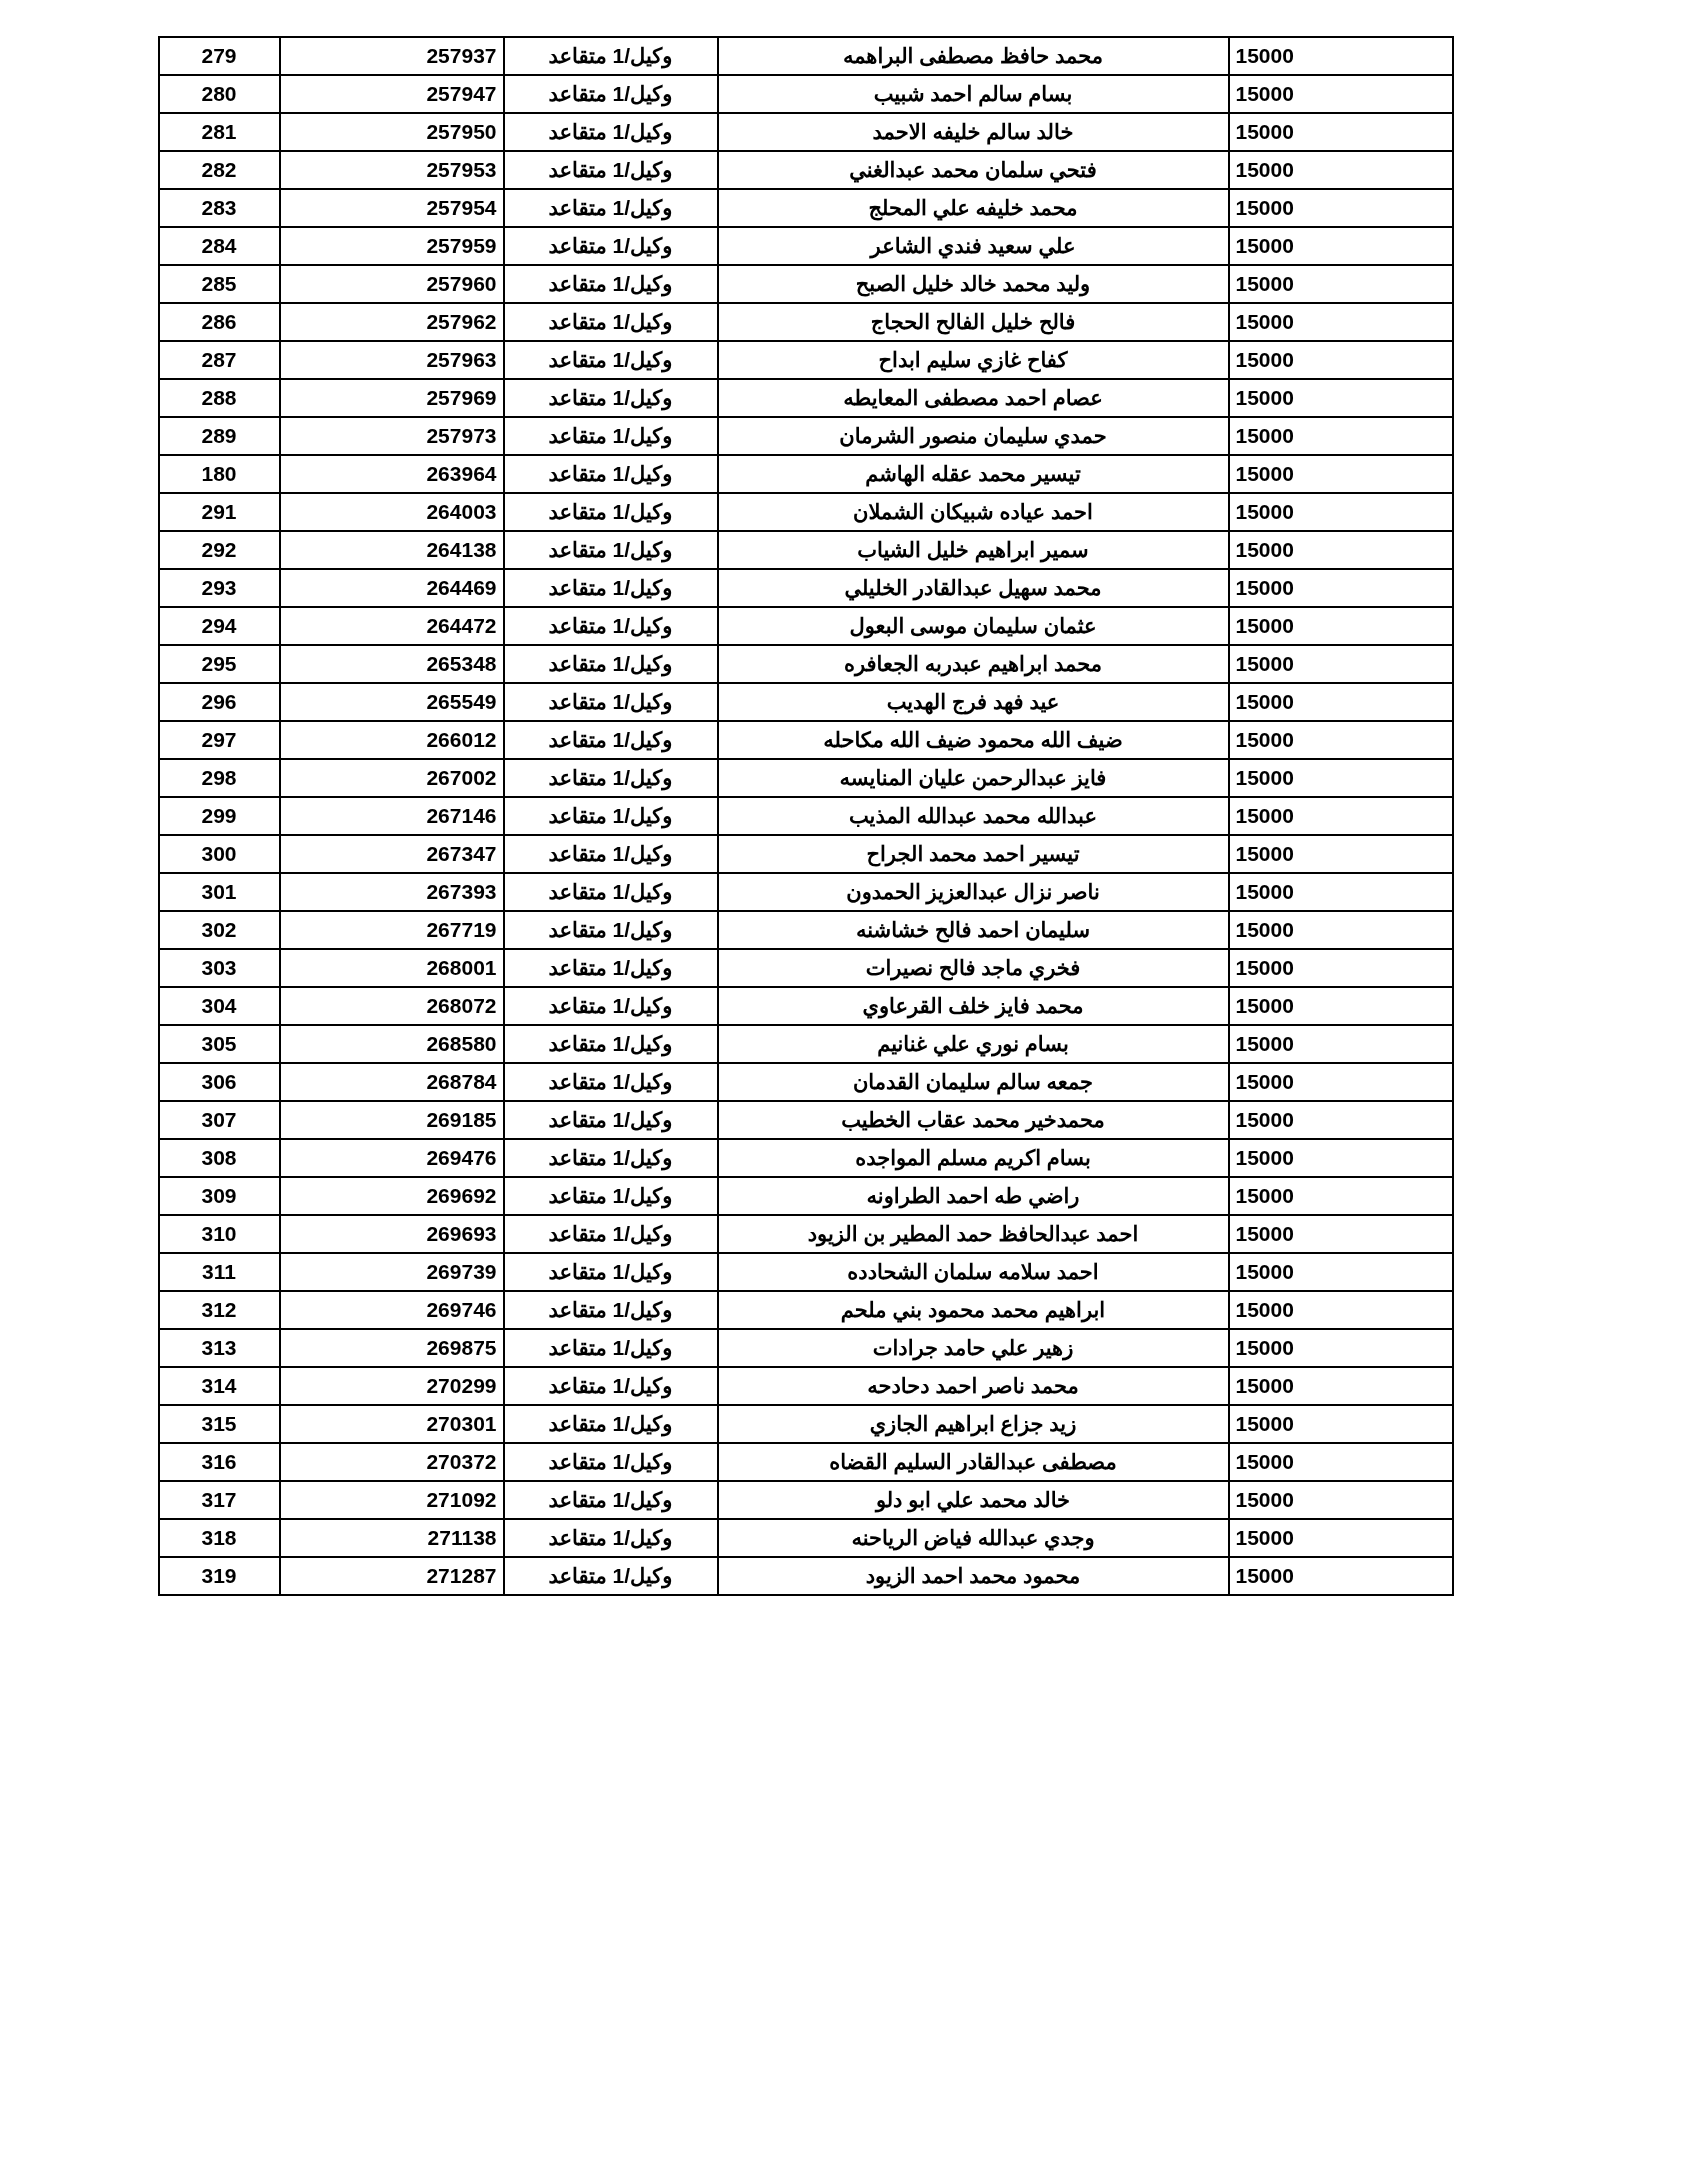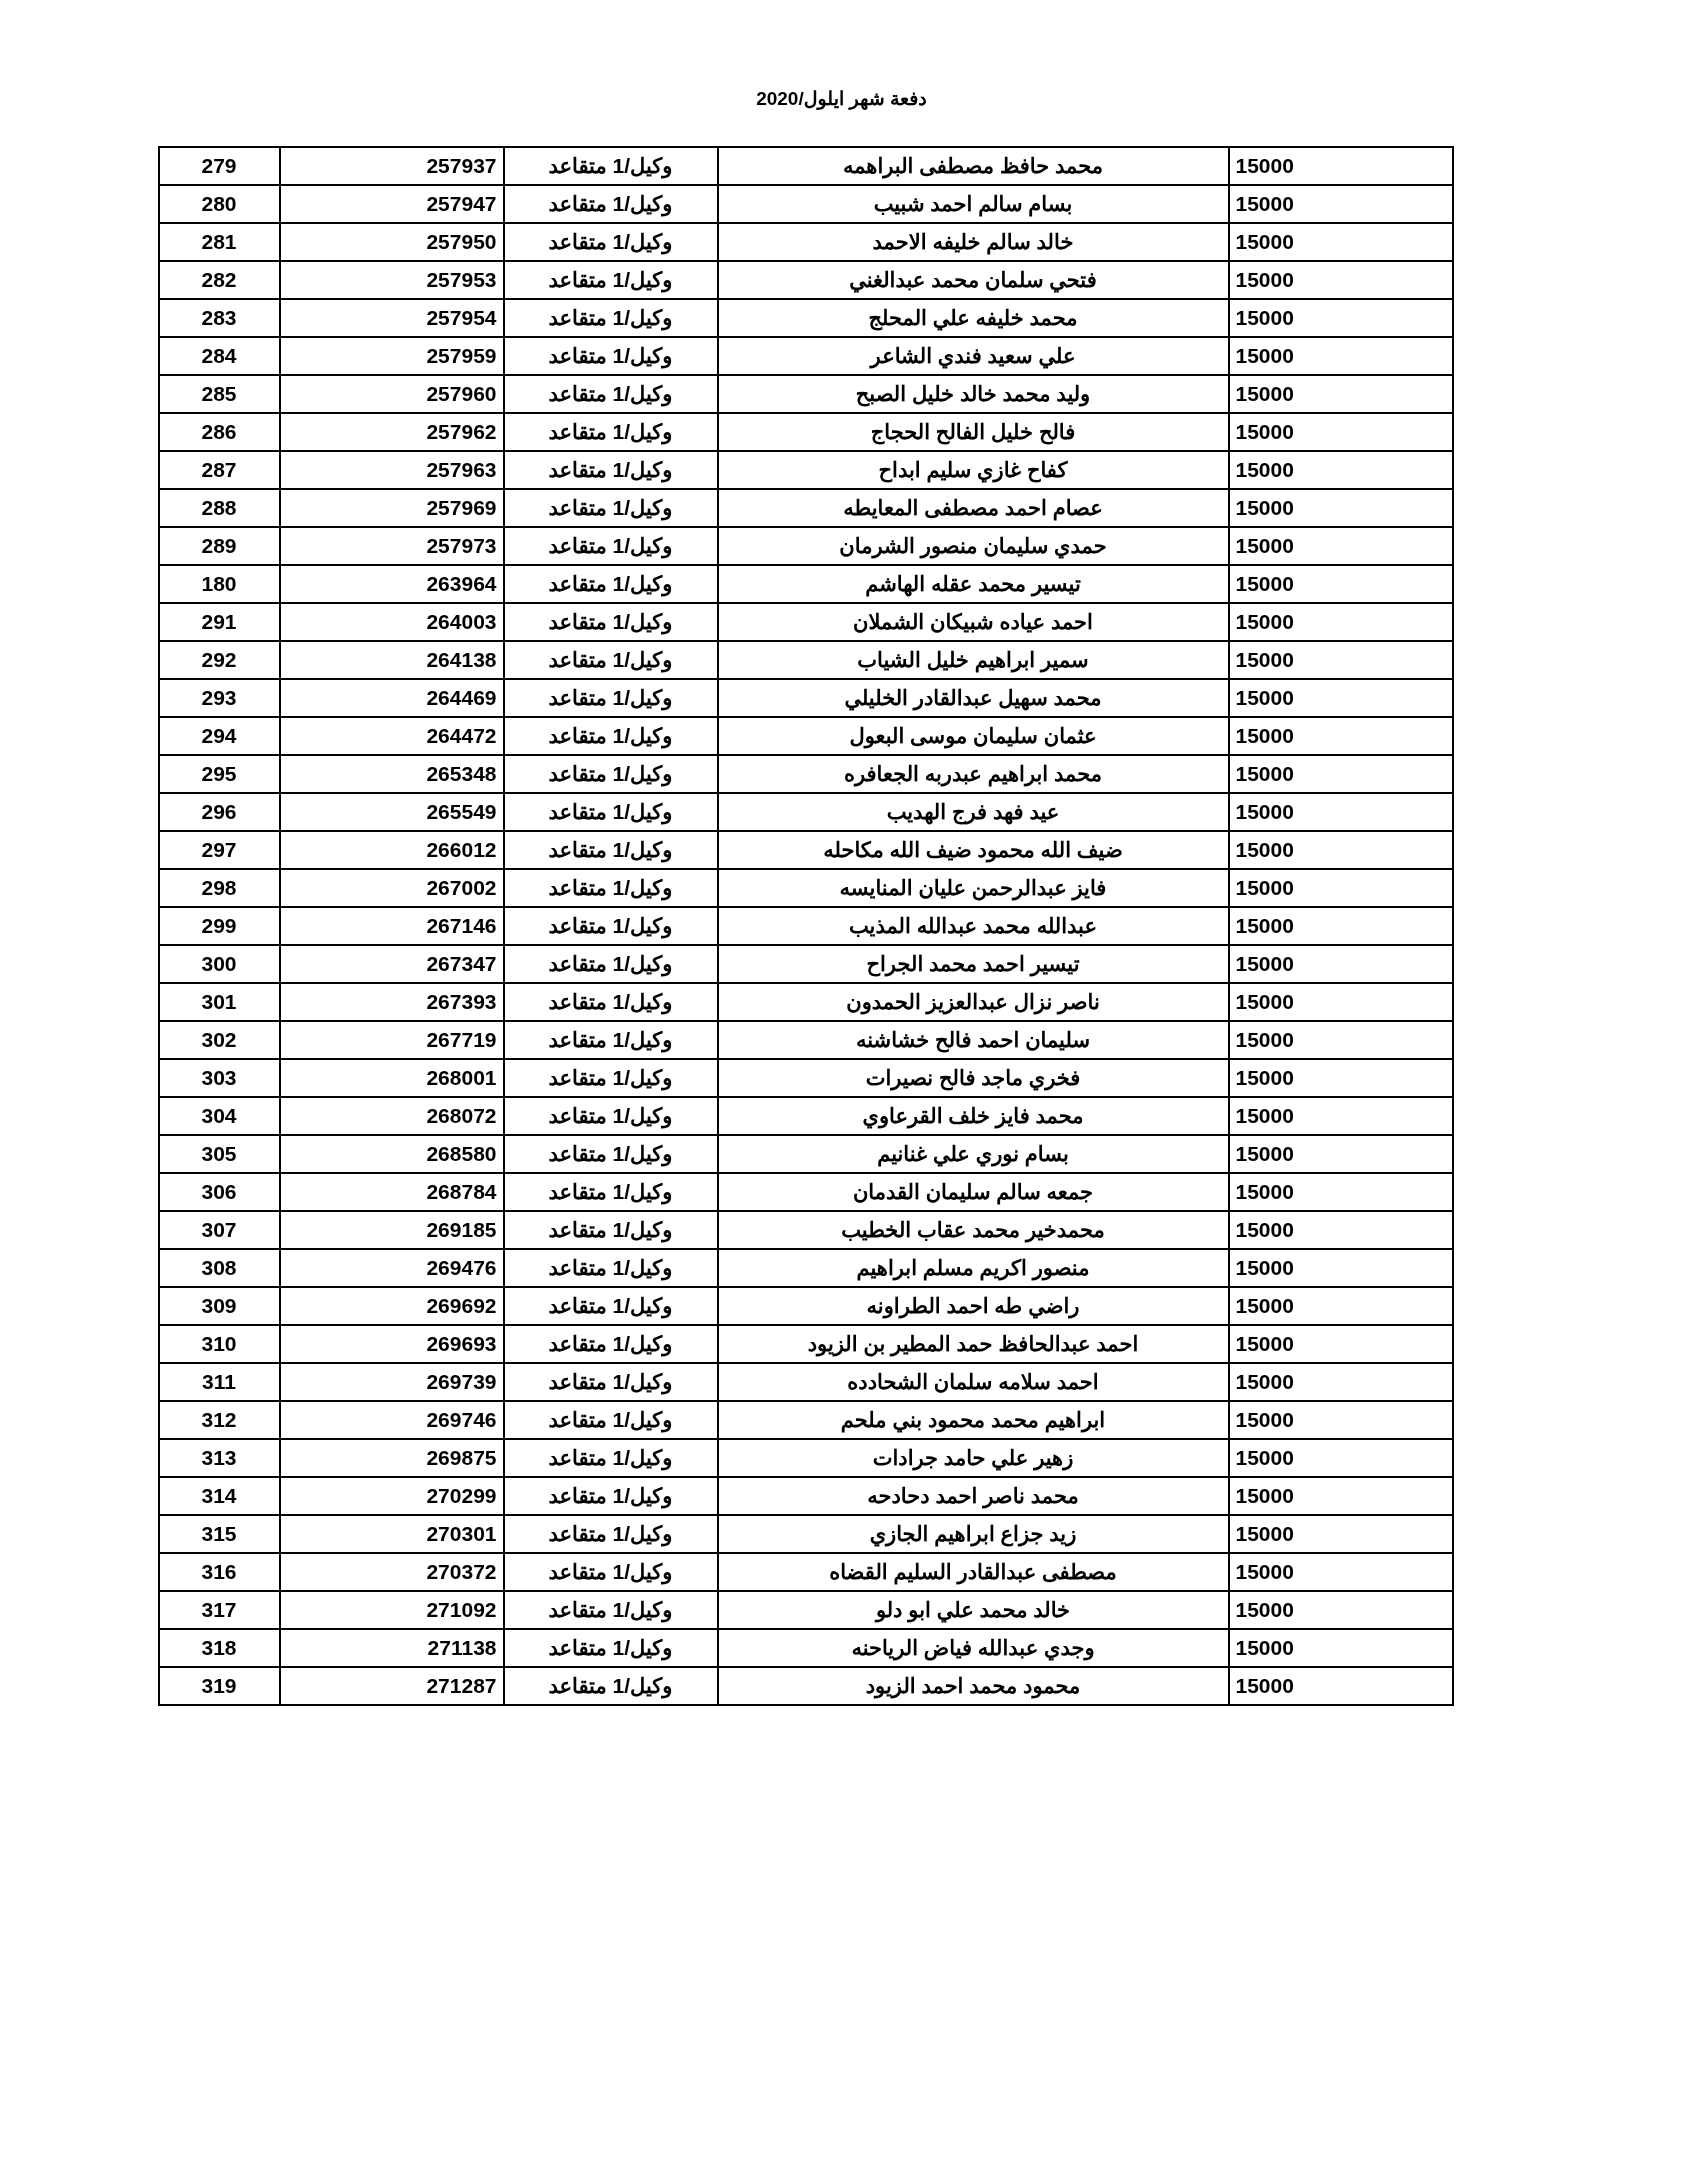--- a/index.html
+++ b/index.html
@@ -73,21 +73,20 @@
     width: 107px;
     text-align: center;
     direction: ltr;
   }
 </style>
 </head>
 <body>
 
 <div class="page">
 
-  <div class="doc-header">دفعة شهر ايلول/2020</div>
 
   <div class="table-wrap">
     <table class="main-table">
       <tbody>
           <tr>
             <td class="col-amount">15000</td>
             <td class="col-name">محمد حافظ مصطفى البراهمه</td>
             <td class="col-rank">وكيل/1 متقاعد</td>
             <td class="col-id">257937</td>
             <td class="col-seq">279</td>
@@ -283,21 +282,21 @@
           </tr>
           <tr>
             <td class="col-amount">15000</td>
             <td class="col-name">محمدخير محمد عقاب الخطيب</td>
             <td class="col-rank">وكيل/1 متقاعد</td>
             <td class="col-id">269185</td>
             <td class="col-seq">307</td>
           </tr>
           <tr>
             <td class="col-amount">15000</td>
-            <td class="col-name">منصور اكريم مسلم ابراهيم</td>
+            <td class="col-name">بسام اكريم مسلم المواجده</td>
             <td class="col-rank">وكيل/1 متقاعد</td>
             <td class="col-id">269476</td>
             <td class="col-seq">308</td>
           </tr>
           <tr>
             <td class="col-amount">15000</td>
             <td class="col-name">راضي طه احمد الطراونه</td>
             <td class="col-rank">وكيل/1 متقاعد</td>
             <td class="col-id">269692</td>
             <td class="col-seq">309</td>

